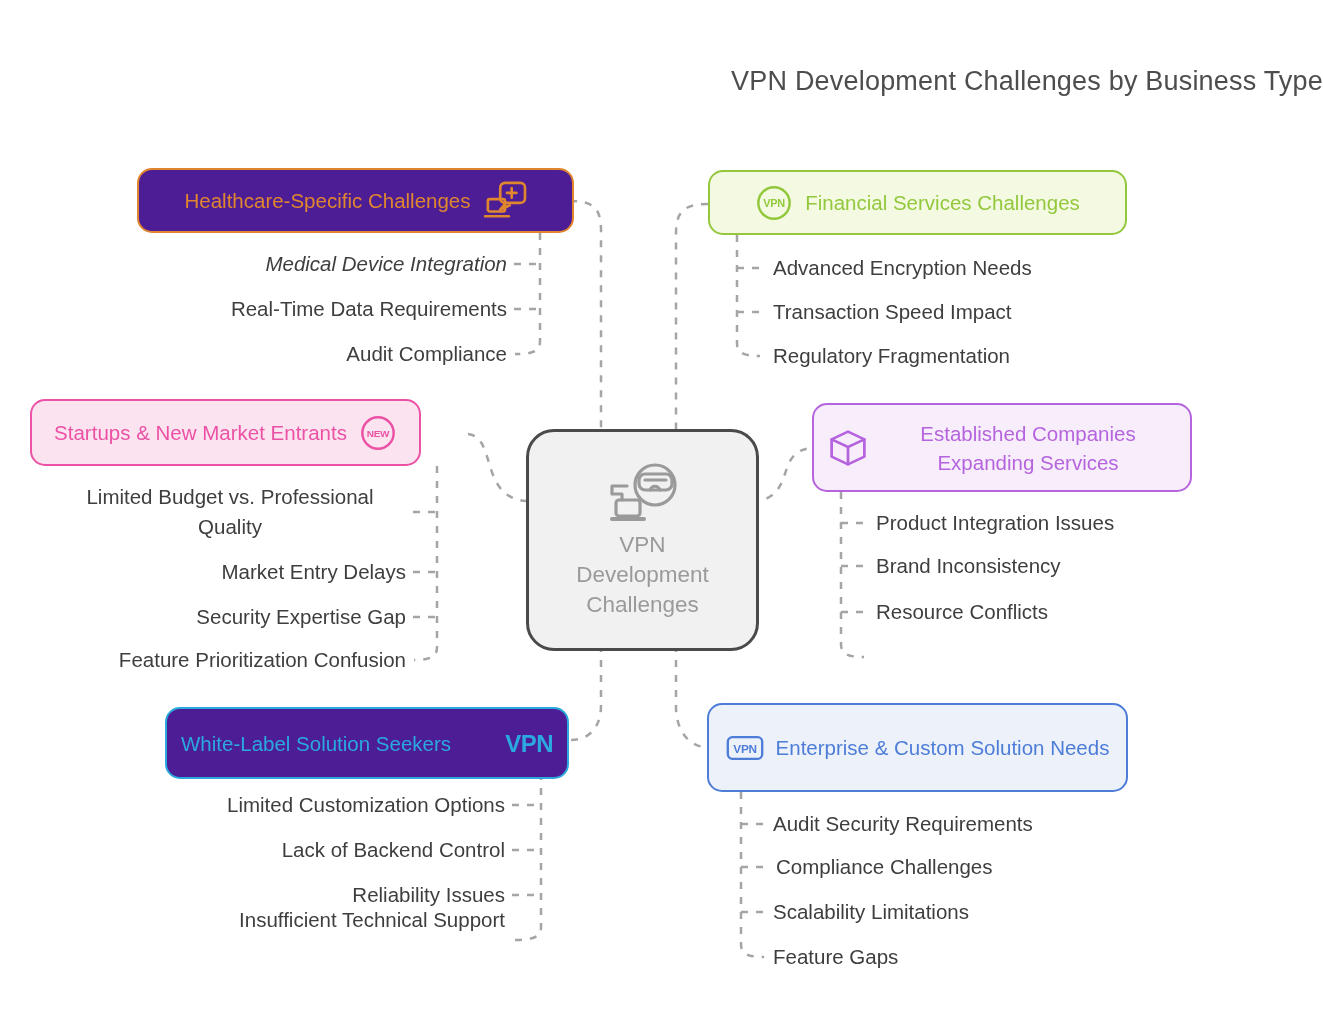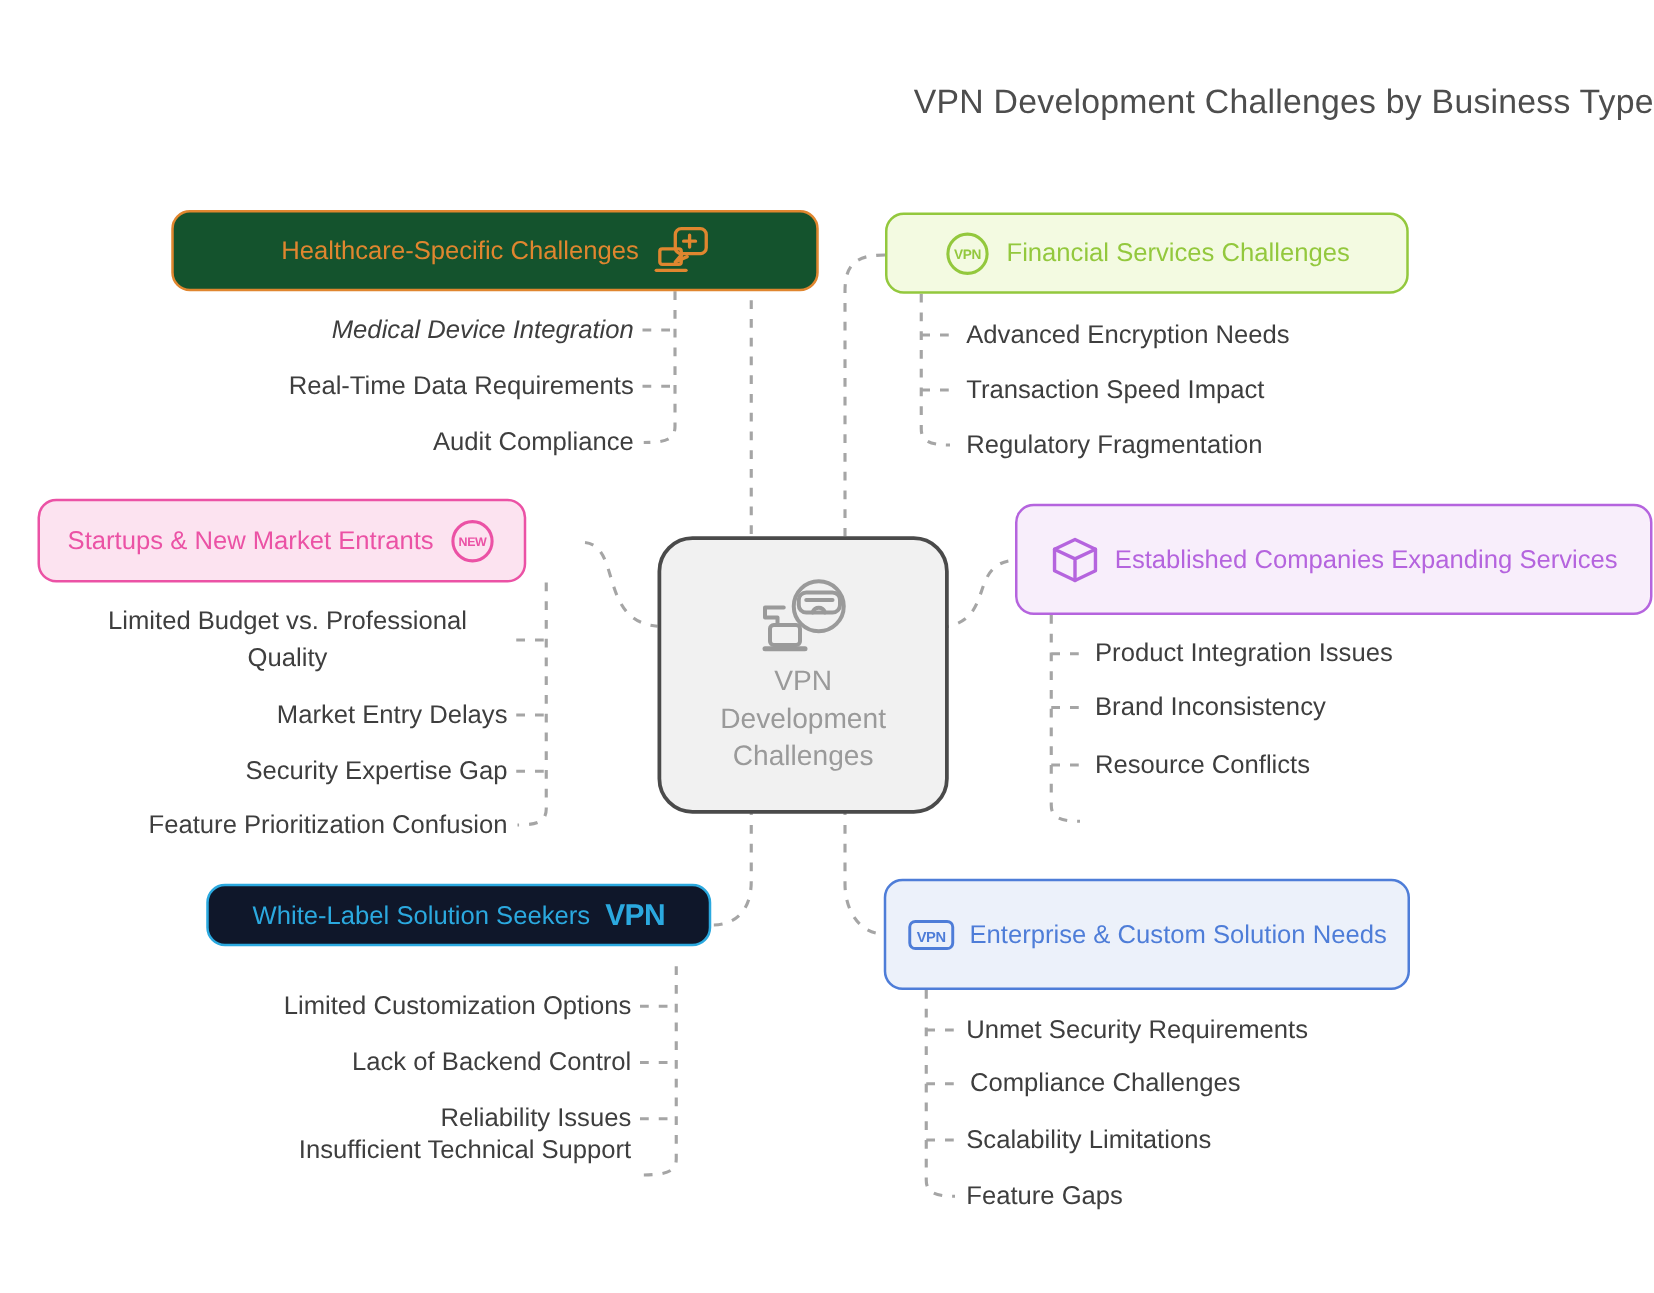--- a/index.html
+++ b/index.html
@@ -76,21 +76,21 @@
       <path d="M10,59 H42" stroke-width="4"></path>
       <path d="M20,40 V34 H10 V26 H25"></path>
     </svg>
     <div class="center-label">
       <div>VPN</div>
       <div>Development</div>
       <div>Challenges</div>
     </div>
   </div>
 
-  <div class="box" style="left: 137px; top: 168px; width: 518px; height: 65px; color: rgb(224, 134, 47); background-color: #14532d;">
+  <div class="box" style="left: 137px; top: 168px; width: 437px; height: 65px; color: rgb(224, 134, 47); background-color: #4c1d95;">
     <span class="box-title nw">Healthcare-Specific Challenges</span>
     <svg viewBox="0 0 46 42" width="44" height="40" stroke-width="2.8">
       <rect x="18" y="2" width="26" height="21" rx="5"></rect>
       <path d="M30,7.5 V17.5 M25,12.5 H35"></path>
       <path d="M24,23 L18,30 L28,25.5"></path>
       <rect x="5" y="19" width="18" height="13" rx="2"></rect>
       <path d="M2,37 H27"></path>
     </svg>
   </div>
 
@@ -103,29 +103,29 @@
   </div>
 
   <div class="box" style="left: 30px; top: 399px; width: 391px; height: 67px; color: rgb(235, 82, 165); background-color: rgb(252, 227, 240);">
     <span class="box-title nw">Startups &amp; New Market Entrants</span>
     <svg viewBox="0 0 40 40" width="38" height="38" stroke-width="2.6">
       <circle cx="20" cy="20" r="16.5"></circle>
       <text x="20" y="24" font-size="10.5" font-weight="bold">NEW</text>
     </svg>
   </div>
 
-  <div class="box" style="left: 812px; top: 403px; width: 510px; height: 89px; color: rgb(181, 100, 222); background-color: rgb(248, 238, 251);">
+  <div class="box" style="left: 812px; top: 403px; width: 380px; height: 89px; color: rgb(181, 100, 222); background-color: rgb(248, 238, 251);">
     <svg viewBox="0 0 44 44" width="40" height="40" stroke-width="3">
       <path d="M22,4 L40,12.5 V31.5 L22,40 L4,31.5 V12.5 Z"></path>
       <path d="M4,12.5 L22,21 L40,12.5 M22,21 V40"></path>
     </svg>
     <span class="box-title">Established Companies Expanding Services</span>
   </div>
 
-  <div class="box" style="left: 165px; top: 707px; width: 404px; height: 50px; color: rgb(43, 169, 223); background-color: #0f172a;">
+  <div class="box" style="left: 165px; top: 707px; width: 404px; height: 72px; color: rgb(43, 169, 223); background-color: #4c1d95; justify-content: space-between;">
     <span class="box-title nw">White-Label Solution Seekers</span>
     <span class="vpn-text">VPN</span>
   </div>
 
   <div class="box" style="left: 707px; top: 703px; width: 421px; height: 89px; color: rgb(78, 125, 216); background-color: rgb(236, 241, 250);">
     <svg viewBox="0 0 42 28" width="38" height="26" stroke-width="2.6">
       <rect x="2" y="2" width="38" height="24" rx="5"></rect>
       <text x="21" y="20" font-size="13" font-weight="bold">VPN</text>
     </svg>
     <span class="box-title">Enterprise &amp; Custom Solution Needs</span>
@@ -146,18 +146,18 @@
 
   <div class="item" style="top:523px;left:876px;">Product Integration Issues</div>
   <div class="item" style="top:566px;left:876px;">Brand Inconsistency</div>
   <div class="item" style="top:612px;left:876px;">Resource Conflicts</div>
 
   <div class="item" style="top:805px;right:818px;">Limited Customization Options</div>
   <div class="item" style="top:850px;right:818px;">Lack of Backend Control</div>
   <div class="item" style="top:895px;right:818px;">Reliability Issues</div>
   <div class="item" style="top:920px;right:818px;">Insufficient Technical Support</div>
 
-  <div class="item" style="top:824px;left:773px;">Unmet Security Requirements</div>
+  <div class="item" style="top:824px;left:773px;">Audit Security Requirements</div>
   <div class="item" style="top:867px;left:776px;">Compliance Challenges</div>
   <div class="item" style="top:912px;left:773px;">Scalability Limitations</div>
   <div class="item" style="top:957px;left:773px;">Feature Gaps</div>
 
 </div>
 
 </body></html>

